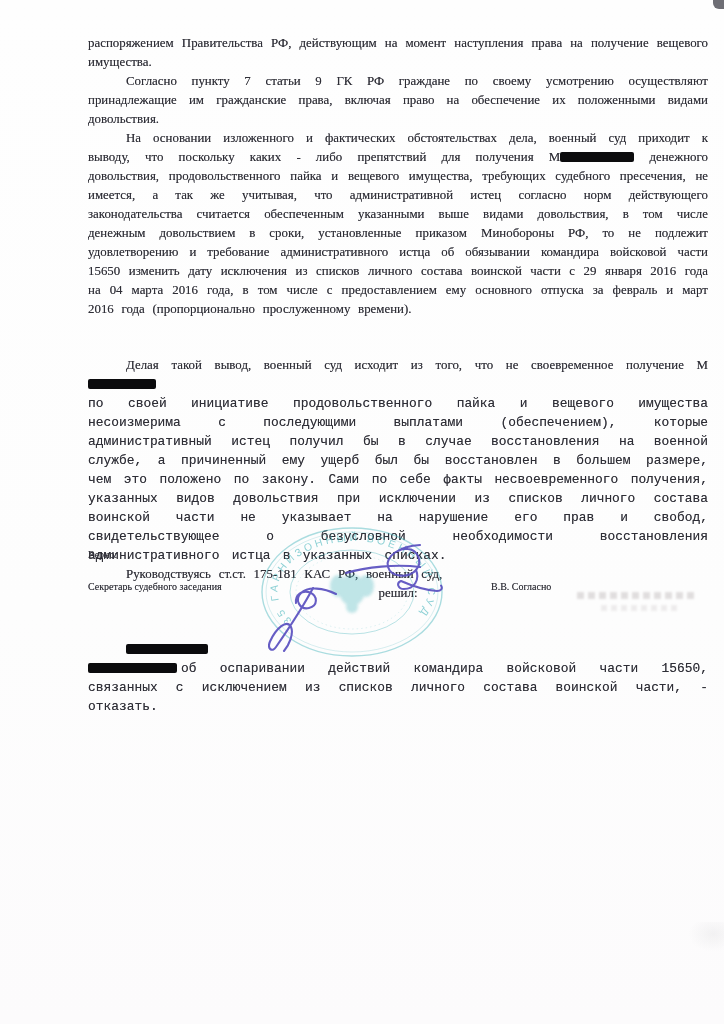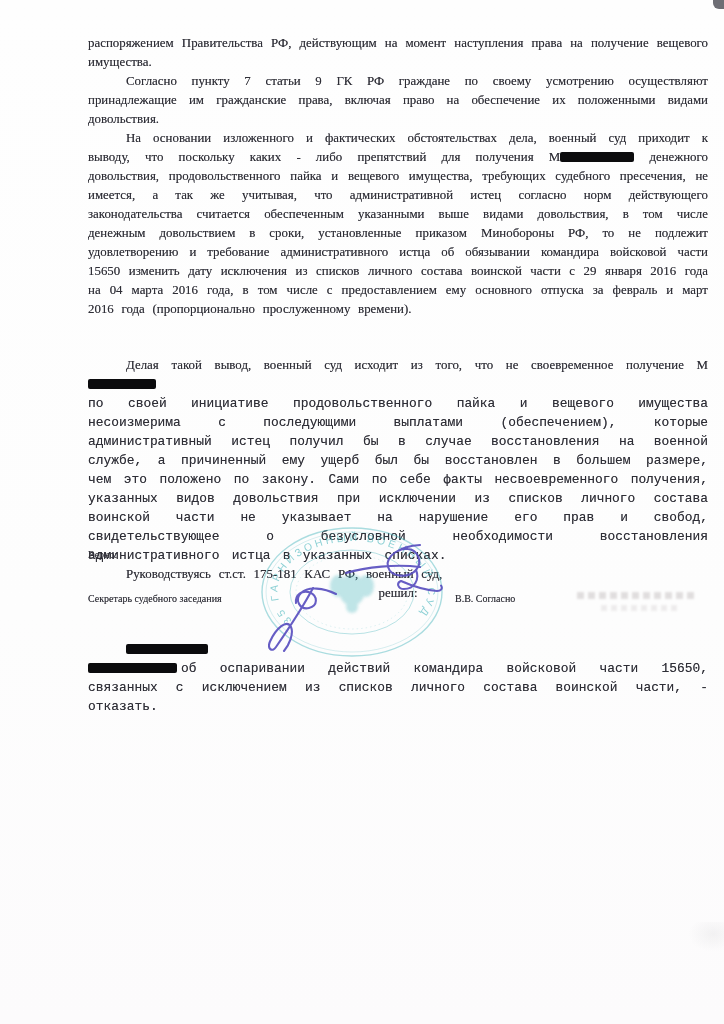--- a/index.html
+++ b/index.html
@@ -32,21 +32,21 @@
 
   
   .sig-block{
     position:absolute;left:88px;top:547px;width:620px;z-index:3;
     font-size:10px;line-height:16px;
     text-shadow:0 0 .5px rgba(46,46,56,.55);
     font-family:Liberation Serif, serif;
   }
   .sig-row{display:flex;align-items:baseline;}
   .sig-row .lbl{width:367px;flex:0 0 367px;}
-  .sig-row.secretary{margin-top:28px;}
+  .sig-row.secretary{margin-top:16px;gap:36px;}
 
   
   .stamp-svg{position:absolute;left:255px;top:518px;width:200px;height:152px;z-index:2;opacity:.85;}
   .ink-svg{position:absolute;left:0;top:0;width:724px;height:1024px;z-index:4;pointer-events:none;}
 
   
   .corner-mark{
     position:absolute;top:0;right:0;width:11px;height:9px;
     background:#4a4a52;border-radius:0 0 0 6px;opacity:.8;z-index:5;
   }

